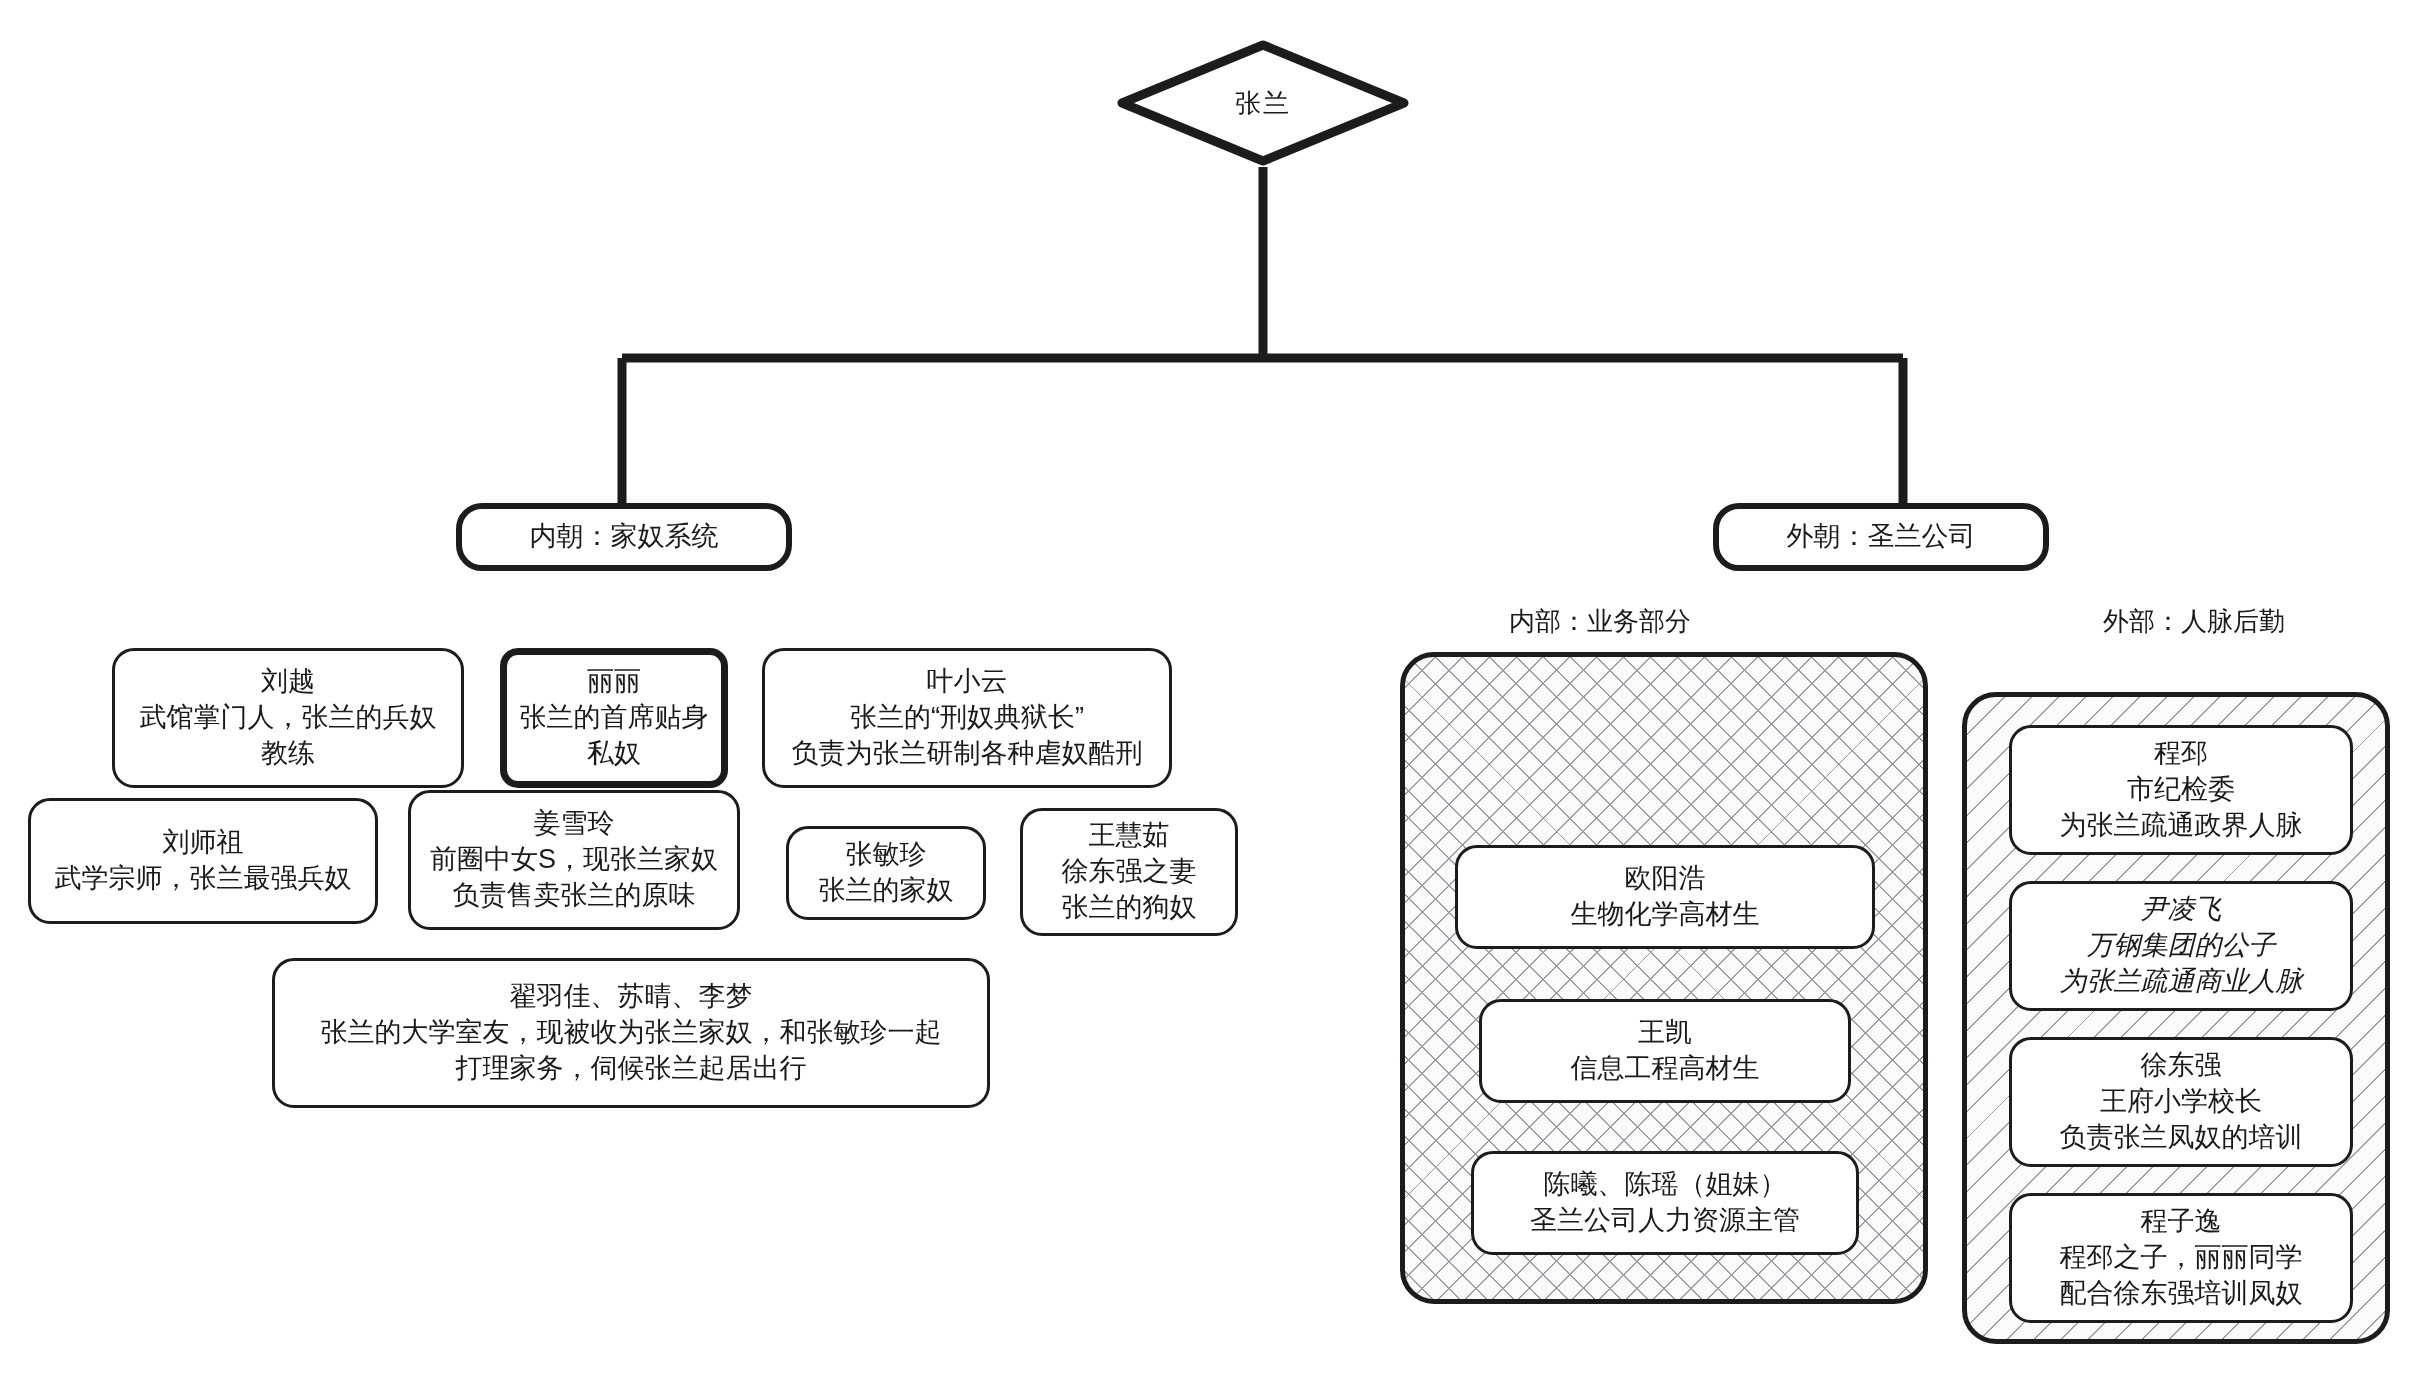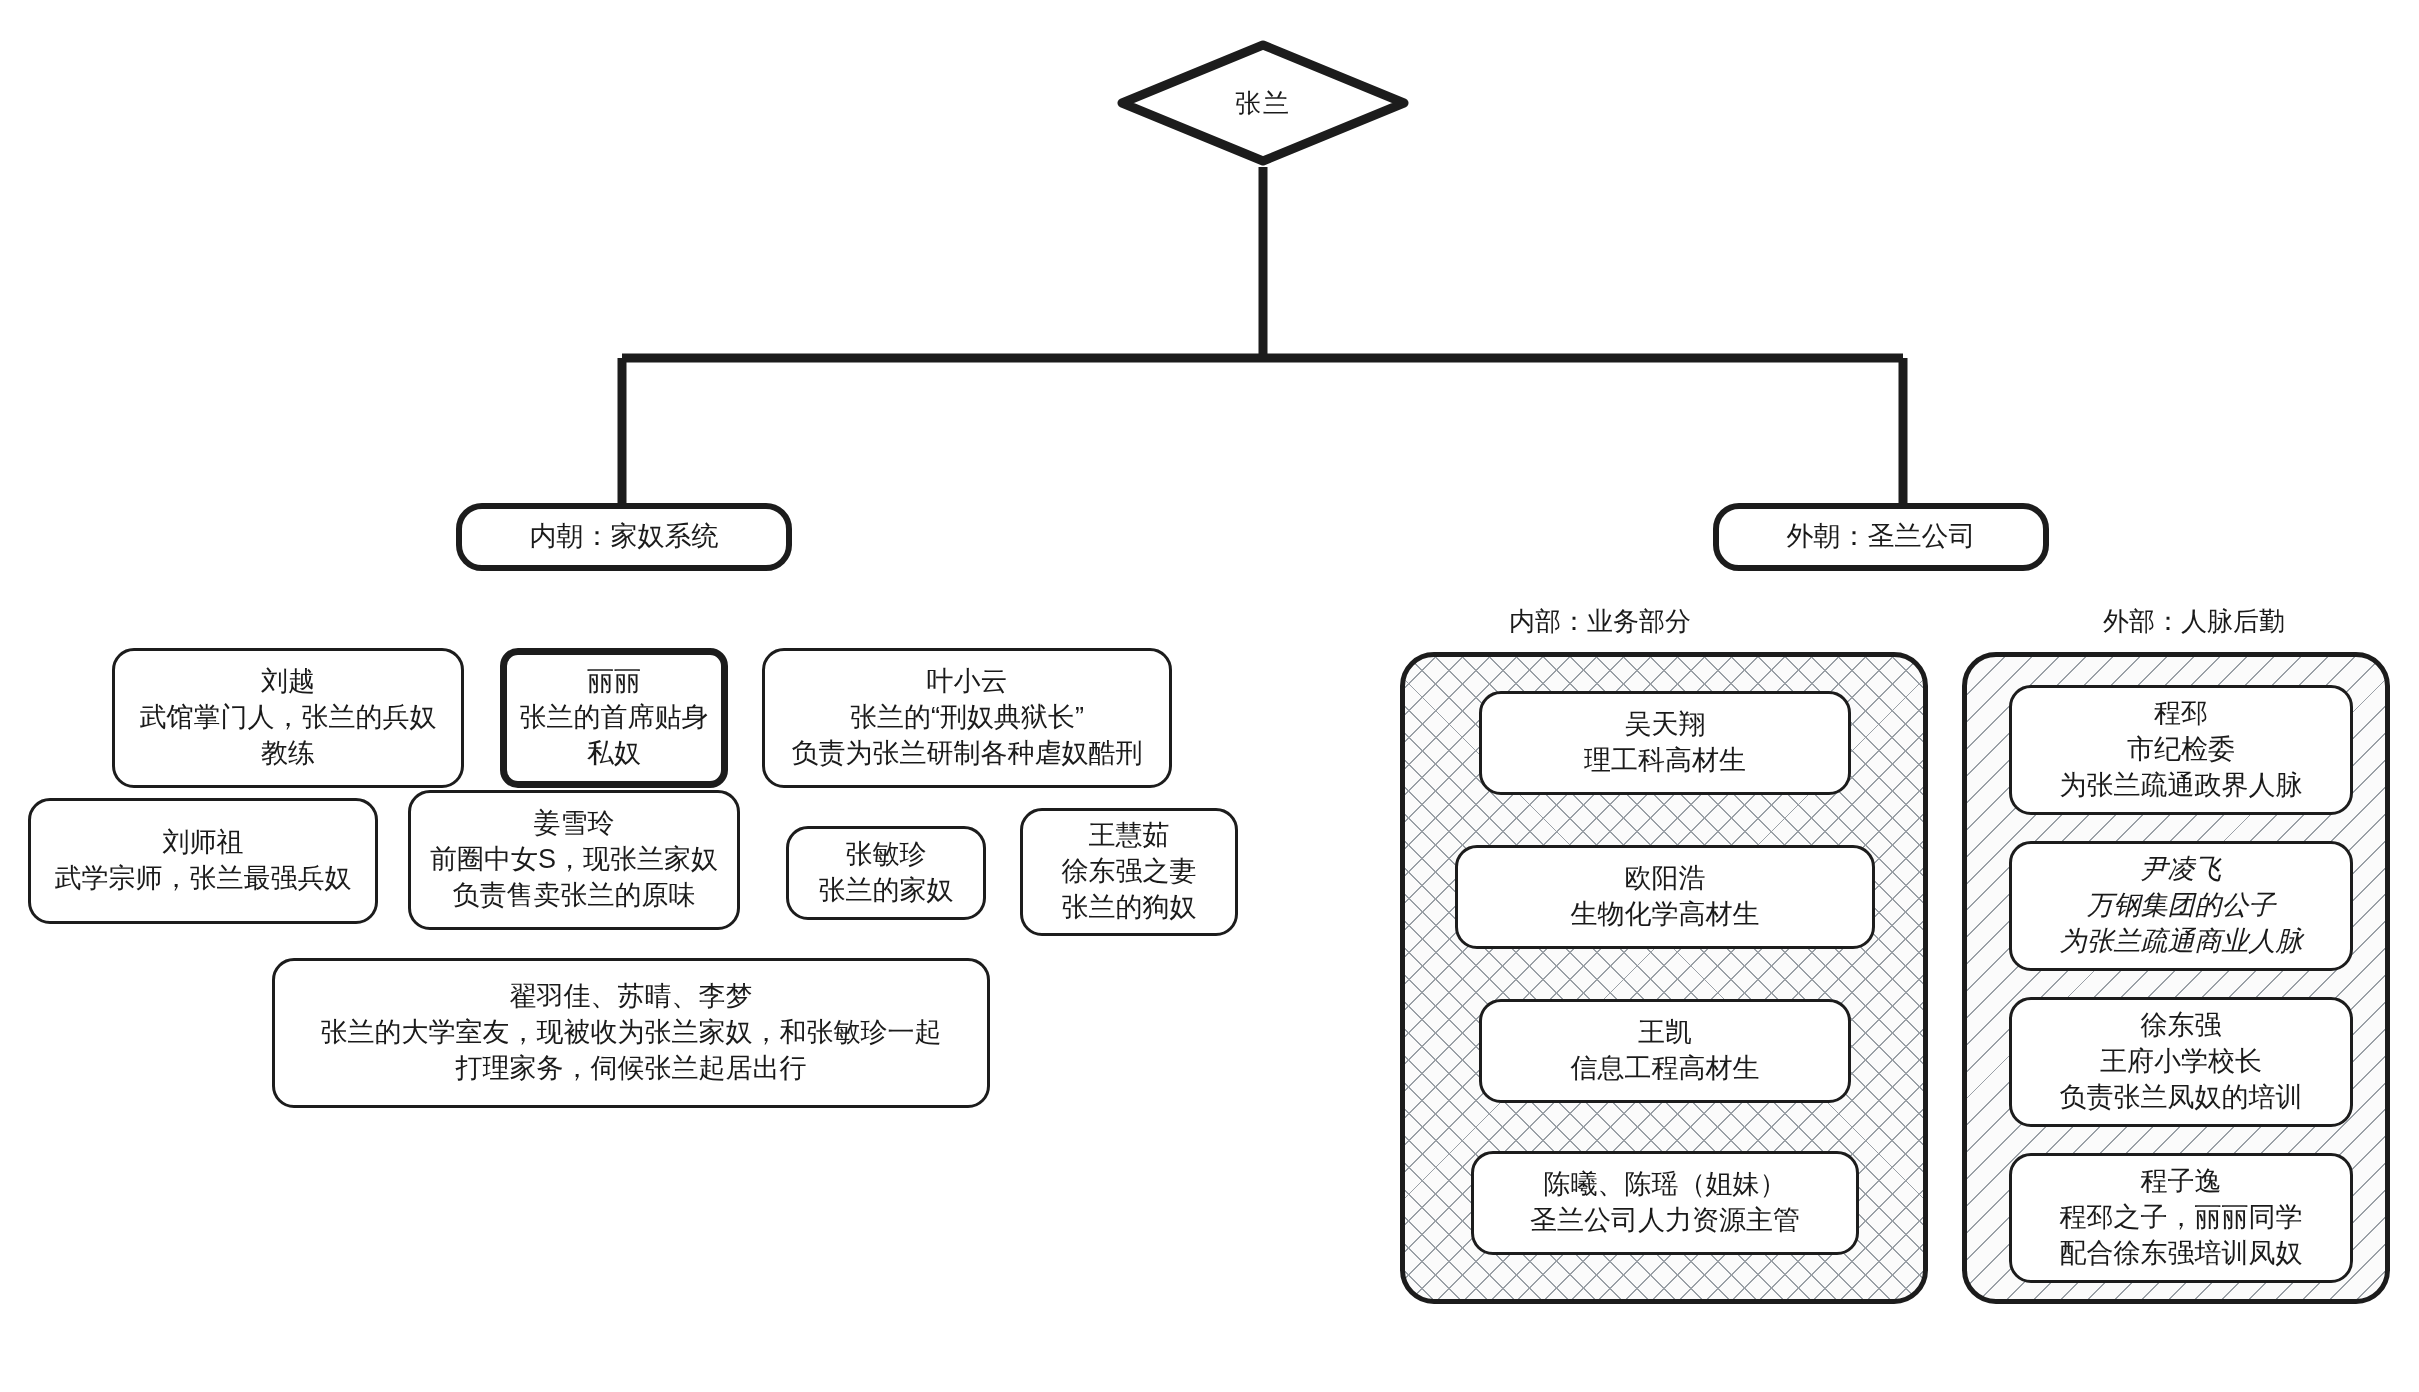--- a/index.html
+++ b/index.html
@@ -61,20 +61,21 @@
   .group.cross {
     background-color: #fbfbfb;
     background-image:
       repeating-linear-gradient(45deg, #9aa0a6 0 1.4px, transparent 1.4px 19px),
       repeating-linear-gradient(-45deg, #9aa0a6 0 1.4px, transparent 1.4px 19px);
   }
   .group.diag {
     background-color: #fbfbfb;
     background-image:
       repeating-linear-gradient(-45deg, #9aa0a6 0 1.4px, transparent 1.4px 19px);
+    margin-top: 40px;
   }
   .group-label {
     position: absolute;
     font-size: 26px;
     text-align: center;
     white-space: nowrap;
   }
 </style>
 </head>
 <body>
@@ -148,24 +149,20 @@
   <div class="node" style="left:272px; top:958px; width:718px; height:150px;">
     <span class="ln title">翟羽佳、苏晴、李梦</span>
     <span class="ln">张兰的大学室友，现被收为张兰家奴，和张敏珍一起</span>
     <span class="ln">打理家务，伺候张兰起居出行</span>
   </div>
 
   <div class="group-label" style="left:1400px; top:604px; width:400px;">内部：业务部分</div>
 
   <div class="group cross" style="left:1400px; top:652px; width:528px; height:652px;">
 
-    <div class="node" style="left:74px; top:34px; width:372px; height:104px;">
-      <span class="ln title">吴天翔</span>
-      <span class="ln">理工科高材生</span>
-    </div>
 
     <div class="node" style="left:50px; top:188px; width:420px; height:104px;">
       <span class="ln title">欧阳浩</span>
       <span class="ln">生物化学高材生</span>
     </div>
 
     <div class="node" style="left:74px; top:342px; width:372px; height:104px;">
       <span class="ln title">王凯</span>
       <span class="ln">信息工程高材生</span>
     </div>

